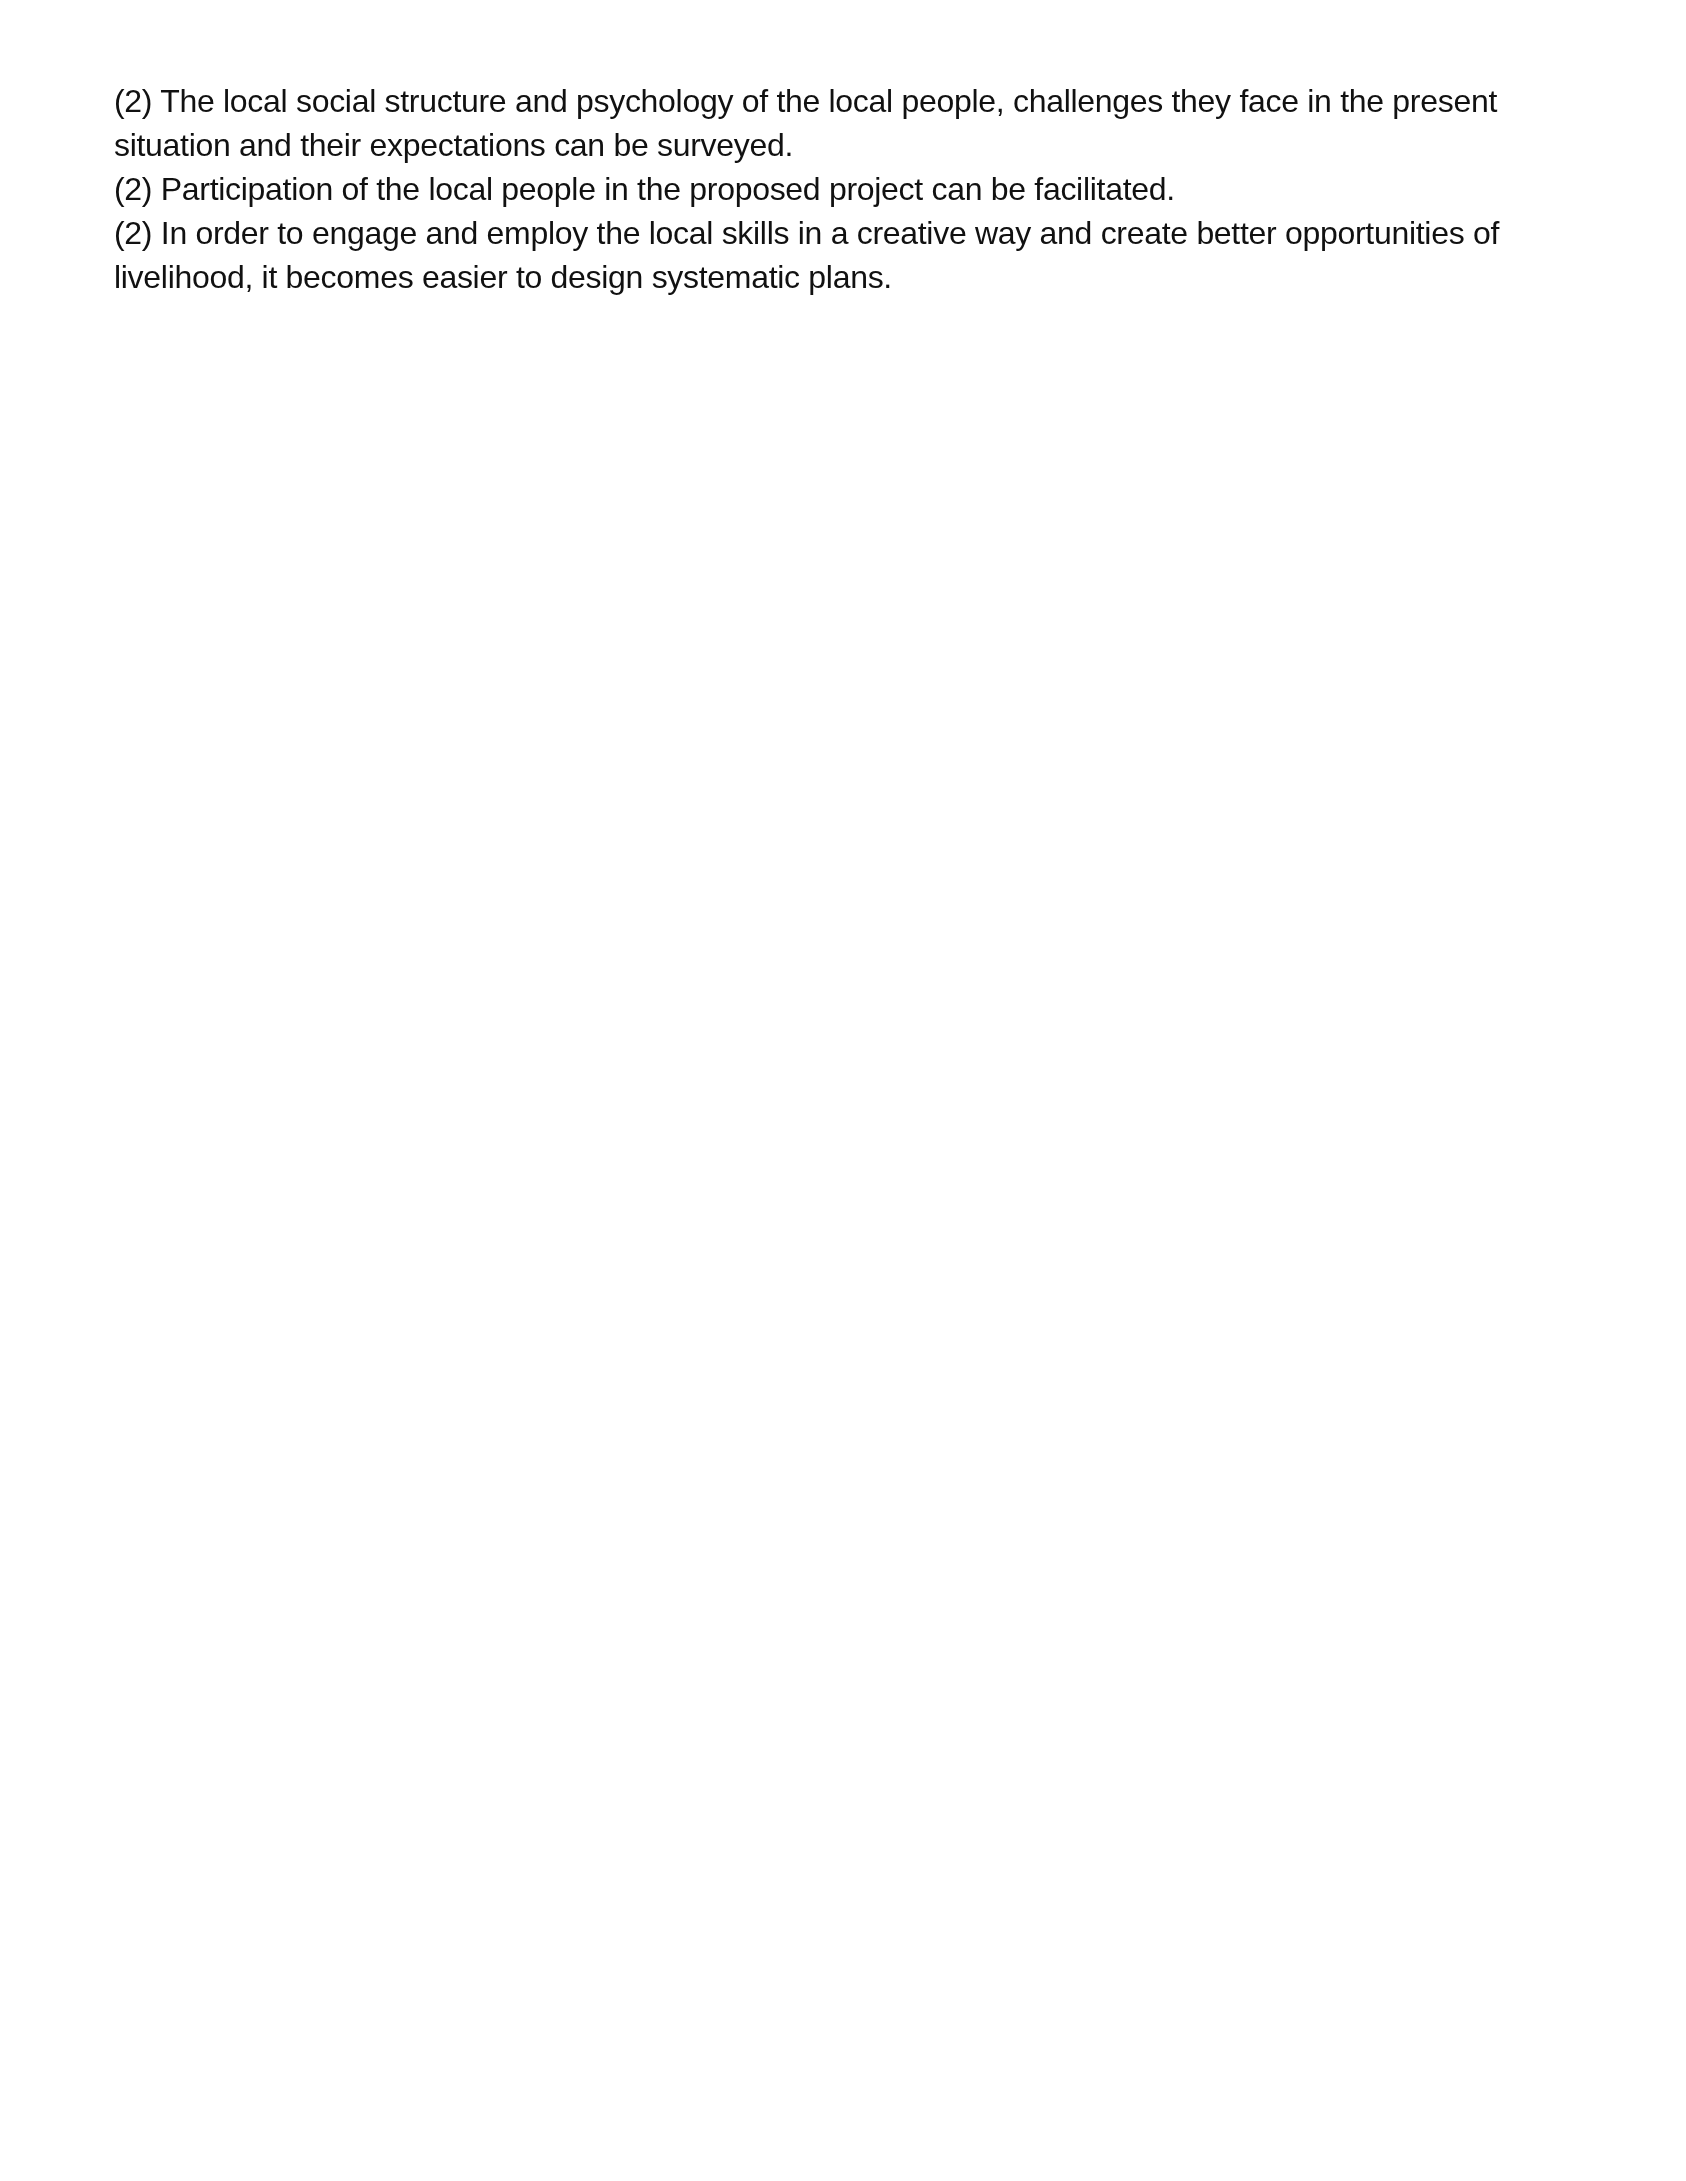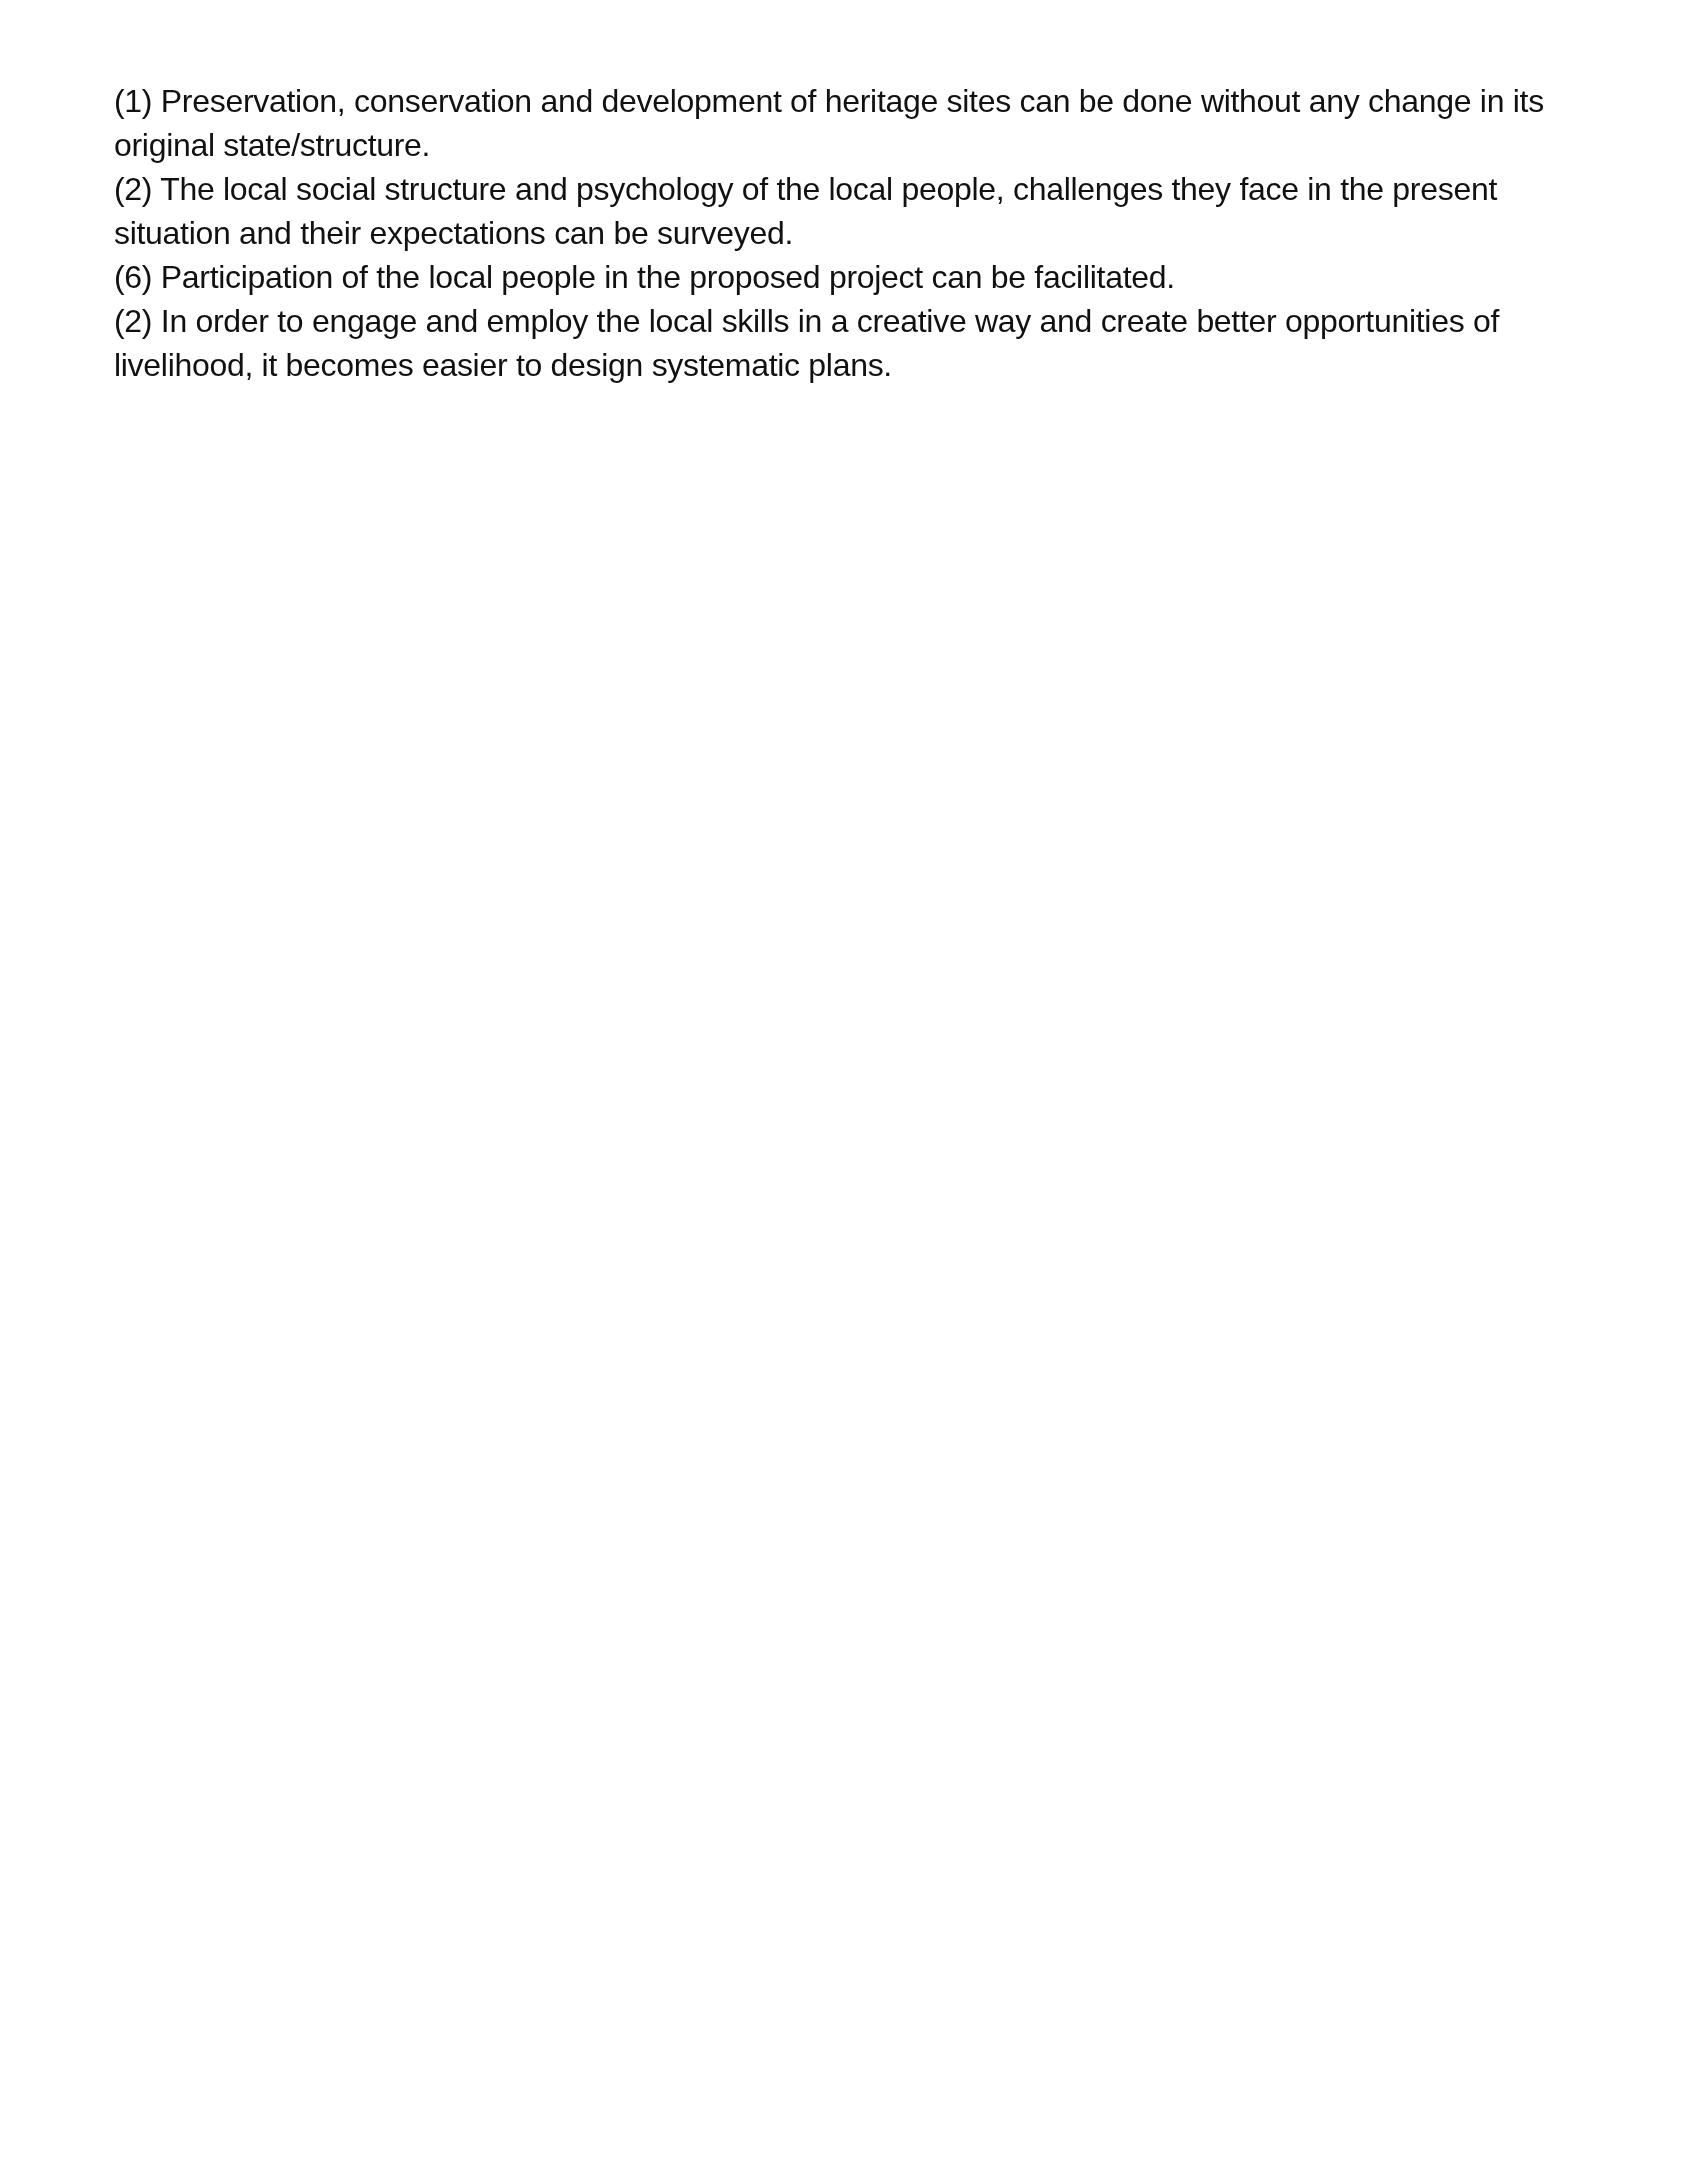--- a/index.html
+++ b/index.html
@@ -26,18 +26,17 @@
     }
     .para {
       margin: 0;
       padding: 0;
     }
   </style>
 </head>
 <body>
 
 <div class="page">
-  <p class="para">(1) Preservation, conservation and development of heritage sites can be done without any change in its original state/structure.</p>
   <p class="para">(2) The local social structure and psychology of the local people, challenges they face in the present situation and their expectations can be surveyed.</p>
-  <p class="para">(6) Participation of the local people in the proposed project can be facilitated.</p>
+  <p class="para">(2) Participation of the local people in the proposed project can be facilitated.</p>
   <p class="para">(2) In order to engage and employ the local skills in a creative way and create better opportunities of livelihood, it becomes easier to design systematic plans.</p>
 </div>
 
 
 </body></html>

